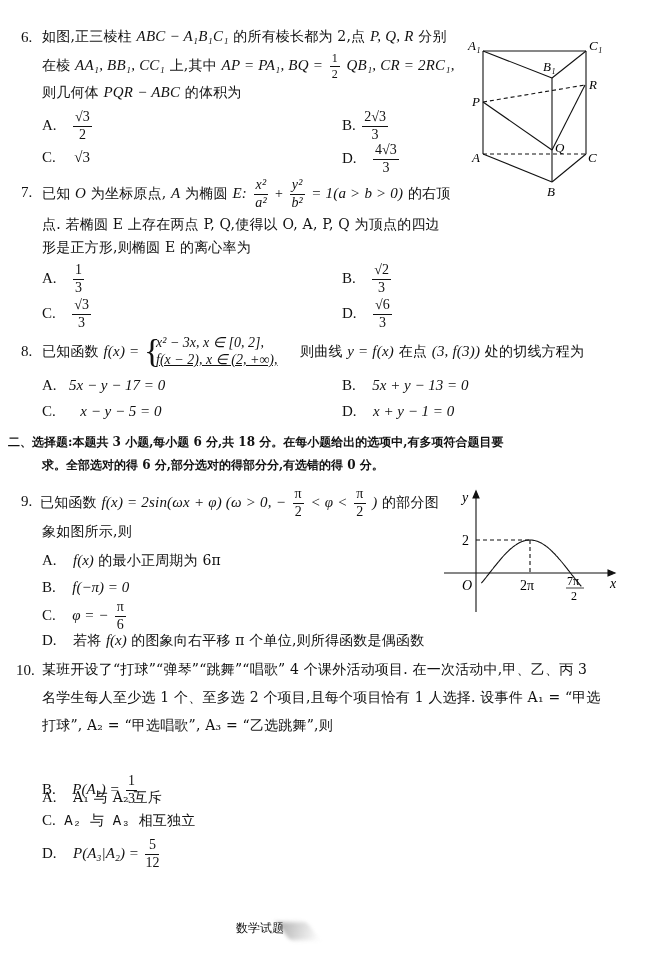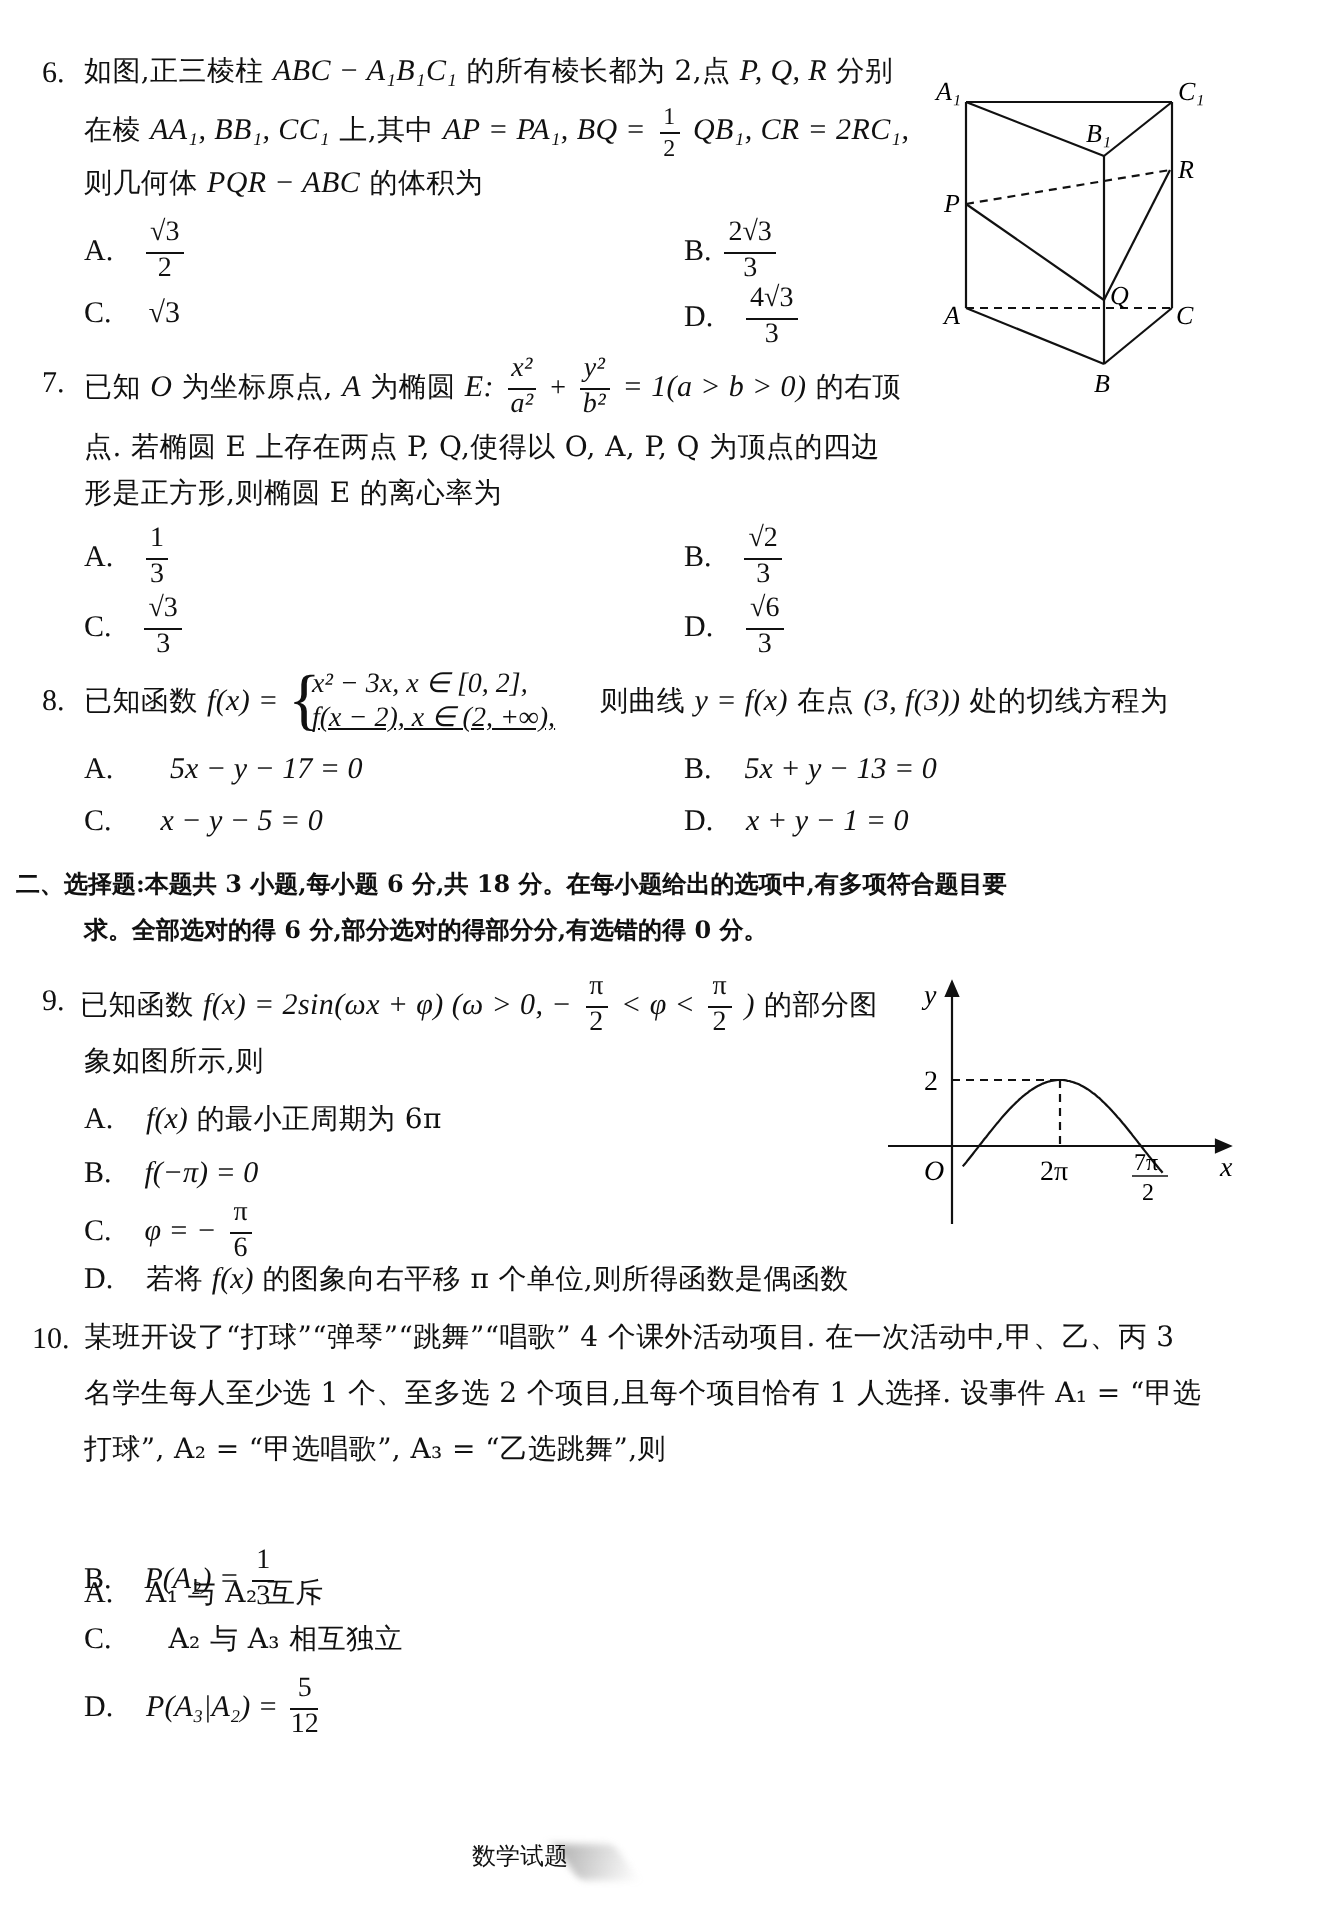--- a/index.html
+++ b/index.html
@@ -141,21 +141,21 @@
   <div class="abs text" style="left:300px;top:344px;">
     <span>则曲线</span>
     <span class="math">y = f(x)</span>
     <span>在点</span>
     <span class="math">(3, f(3))</span>
     <span>处的切线方程为</span>
   </div>
 
   <div class="abs" style="left:42px;top:378px;">
     <span class="opt-label">A.</span>
-    <span class="math" style="margin-left:24px;">5x − y − 17 = 0</span>
+    <span class="math" style="margin-left:8px;">5x − y − 17 = 0</span>
   </div>
   <div class="abs" style="left:342px;top:378px;">
     <span class="opt-label">B.</span>
     <span class="math" style="margin-left:12px;">5x + y − 13 = 0</span>
   </div>
   <div class="abs" style="left:42px;top:404px;">
     <span class="opt-label">C.</span>
     <span class="math" style="margin-left:20px;">x − y − 5 = 0</span>
   </div>
   <div class="abs" style="left:342px;top:404px;">
@@ -234,21 +234,21 @@
     <span class="opt-label">A.</span>
     <span class="text" style="margin-left:12px;">A₁ 与 A₂ 互斥</span>
   </div>
   <div class="abs" style="left:42px;top:774px;">
     <span class="opt-label">B.</span>
     <span class="math" style="margin-left:12px;">P(A₂) =</span>
     <span class="frac"><span class="num">1</span><span class="den">3</span></span>
   </div>
   <div class="abs" style="left:42px;top:813px;">
     <span class="opt-label">C.</span>
-    <span class="text" style="margin-left:24px;">A₂ 与 A₃ 相互独立</span>
+    <span class="text" style="margin-left:4px;font-family:Liberation Mono, monospace;">A₂ 与 A₃ 相互独立</span>
   </div>
   <div class="abs" style="left:42px;top:838px;">
     <span class="opt-label">D.</span>
     <span class="math" style="margin-left:12px;text-align:center;">P(A₃|A₂) =</span>
     <span class="frac"><span class="num">5</span><span class="den">12</span></span>
   </div>
 </div>
 
 <div class="shadow"></div>
 <div class="abs footer" style="left:236px;top:922px;">数学试题</div>

